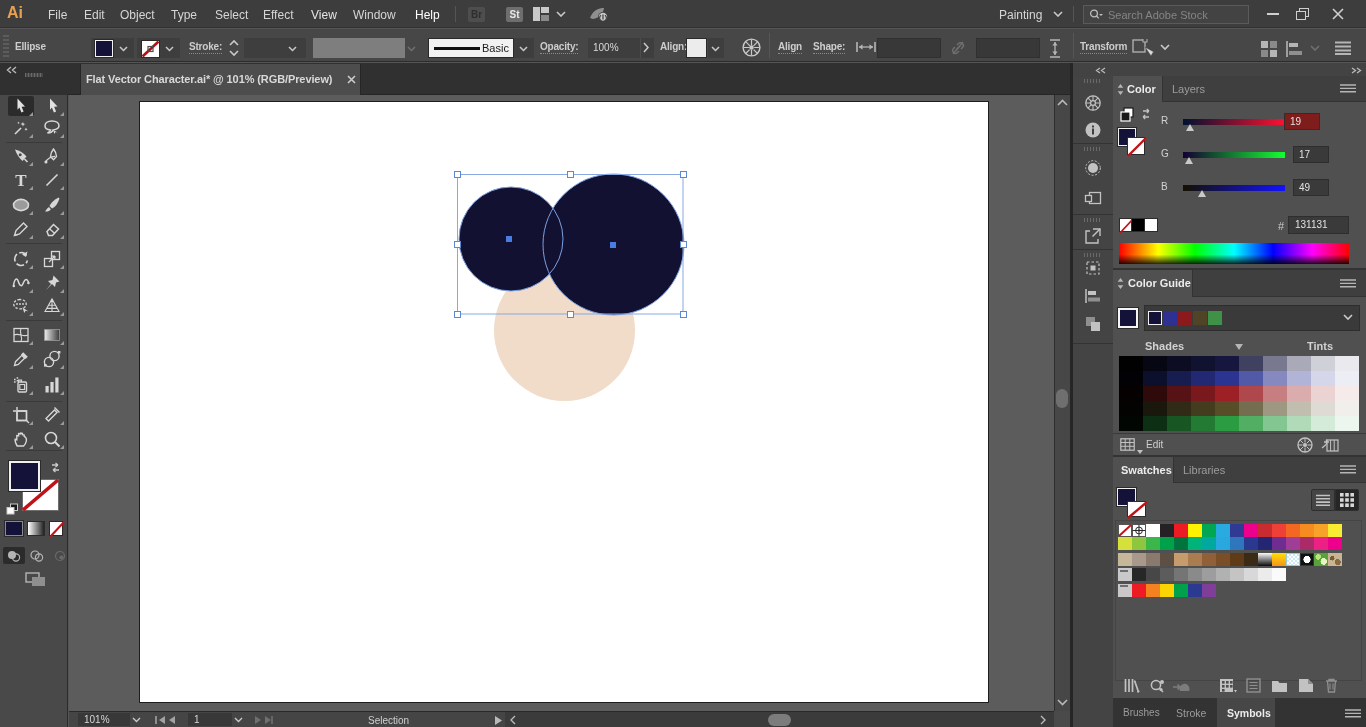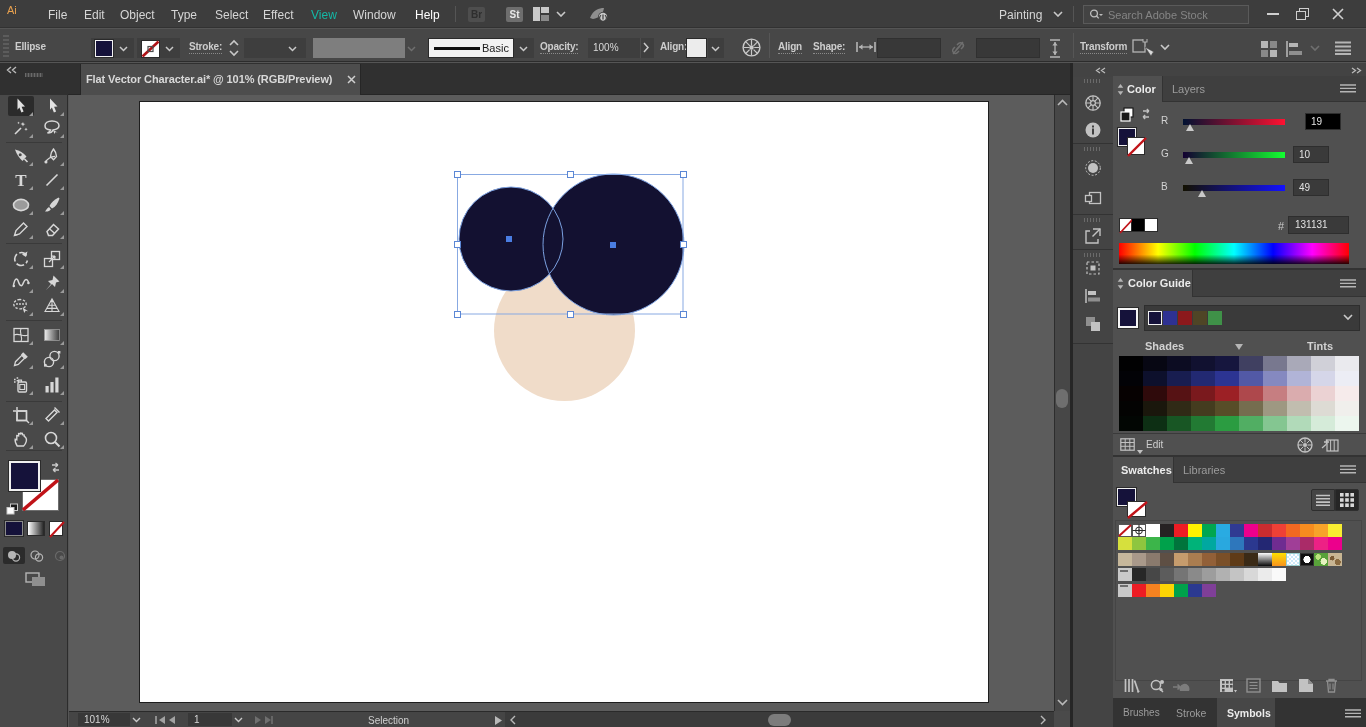--- a/index.html
+++ b/index.html
@@ -1,28 +1,28 @@
 <!DOCTYPE html>
 <html><head><meta charset="utf-8"><title>ai</title><style>
 *{margin:0;padding:0;box-sizing:border-box}
 html,body{width:1366px;height:727px;overflow:hidden;background:#555;font-family:"Liberation Sans",sans-serif;-webkit-font-smoothing:antialiased}
 .a{position:absolute}
 .lbl{color:#cdcdcd;font-size:10px;font-weight:bold;letter-spacing:-0.2px;border-bottom:1px dotted #8a8a8a;line-height:12px}
 svg{display:block}
 </style></head><body>
 
 <div class="a" style="left:0;top:0;width:1366px;height:28px;background:#3d3d3d;border-bottom:1px solid #323232">
-<div class="a" style="left:7px;top:4px;width:26px;height:20px;color:#e8a14f;font-size:11px;font-weight:normal">Ai</div>
+<div class="a" style="left:7px;top:4px;width:26px;height:20px;color:#e8a14f;font-size:16px;font-weight:bold">Ai</div>
 <div class="a" style="left:48px;top:8px;color:#d6d6d6;font-size:12px">File</div>
 <div class="a" style="left:84px;top:8px;color:#d6d6d6;font-size:12px">Edit</div>
 <div class="a" style="left:120px;top:8px;color:#d6d6d6;font-size:12px">Object</div>
 <div class="a" style="left:171px;top:8px;color:#d6d6d6;font-size:12px">Type</div>
 <div class="a" style="left:215px;top:8px;color:#d6d6d6;font-size:12px">Select</div>
 <div class="a" style="left:263px;top:8px;color:#d6d6d6;font-size:12px">Effect</div>
-<div class="a" style="left:311px;top:8px;color:#14b8a6;font-size:12px">View</div>
+<div class="a" style="left:311px;top:8px;color:#e5e5e5;font-size:12px">View</div>
 <div class="a" style="left:353px;top:8px;color:#d6d6d6;font-size:12px">Window</div>
 <div class="a" style="left:415px;top:8px;color:#ffffff;font-size:12px">Help</div>
 <div class="a" style="left:455px;top:6px;width:1px;height:16px;background:#555"></div>
 <div class="a" style="left:468px;top:7px;width:17px;height:15px;background:#4e4e4e;color:#2e2e2e;font-size:10px;font-weight:bold;text-align:center;line-height:15px;border-radius:2px">Br</div>
 <div class="a" style="left:506px;top:7px;width:17px;height:15px;background:#6e6e6e;color:#e8e8e8;font-size:10px;font-weight:bold;text-align:center;line-height:15px;border-radius:2px">St</div>
 <svg class="a" style="left:533px;top:7px" width="16" height="14" viewBox="0 0 16 14">
 <rect x="0" y="0" width="7" height="14" fill="#c9c9c9"></rect>
       <rect x="8" y="0" width="8" height="6" fill="#c9c9c9"></rect>
       <rect x="8" y="8" width="8" height="6" fill="#8a8a8a"></rect>
     </svg>
@@ -493,25 +493,25 @@
         <path d="M4 3h6M10 3L7.8 1M10 3L7.8 5M10 9H4M4 9l2.2-2M4 9l2.2 2" stroke="#c2c2c2" stroke-width="1.3" fill="none"></path>
       </svg>
 <div class="a" style="left:5px;top:52px;width:18px;height:18px;background:#15123a;border:1px solid #f0f0f0;outline:1px solid #2b2b2b"></div>
 <div class="a" style="left:14px;top:61px;width:18px;height:18px;background:#fff;border:1px solid #2b2b2b"></div>
 <svg class="a" style="left:14px;top:61px" width="20" height="20" viewBox="0 0 20 20">
         <path d="M1 19L19 1" stroke="#c01318" stroke-width="2.4"></path>
       </svg>
 <div class="a" style="left:48px;top:39px;color:#d2d2d2;font-size:10px">R</div>
 <div class="a" style="left:70px;top:43px;width:102px;height:6px;background:linear-gradient(90deg, rgb(0,17,49), rgb(255,17,49))"></div>
 <div class="a" style="left:73.1px;top:48px;width:0;height:0;border-left:4.5px solid transparent;border-right:4.5px solid transparent;border-bottom:7px solid #c9c9c9"></div>
-<div class="a" style="left:192px;top:37px;width:36px;height:17px;background:#000000;border:1px solid #2e2e2e;color:#e2e2e2;font-size:10px;line-height:15px;padding-left:5px">19</div>
+<div class="a" style="left:171px;top:37px;width:36px;height:17px;background:#7f1d1d;border:1px solid #2e2e2e;color:#e2e2e2;font-size:10px;line-height:15px;padding-left:5px">19</div>
 <div class="a" style="left:48px;top:72px;color:#d2d2d2;font-size:10px">G</div>
 <div class="a" style="left:70px;top:76px;width:102px;height:6px;background:linear-gradient(90deg, rgb(19,0,49), rgb(19,255,49))"></div>
 <div class="a" style="left:72.3px;top:81px;width:0;height:0;border-left:4.5px solid transparent;border-right:4.5px solid transparent;border-bottom:7px solid #c9c9c9"></div>
-<div class="a" style="left:180px;top:70px;width:36px;height:17px;background:#3a3a3a;border:1px solid #2e2e2e;color:#e2e2e2;font-size:10px;line-height:15px;padding-left:5px">10</div>
+<div class="a" style="left:180px;top:70px;width:36px;height:17px;background:#3a3a3a;border:1px solid #2e2e2e;color:#e2e2e2;font-size:10px;line-height:15px;padding-left:5px">17</div>
 <div class="a" style="left:48px;top:105px;color:#d2d2d2;font-size:10px">B</div>
 <div class="a" style="left:70px;top:109px;width:102px;height:6px;background:linear-gradient(90deg, rgb(19,17,0), rgb(19,17,255))"></div>
 <div class="a" style="left:85.1px;top:114px;width:0;height:0;border-left:4.5px solid transparent;border-right:4.5px solid transparent;border-bottom:7px solid #c9c9c9"></div>
 <div class="a" style="left:180px;top:103px;width:36px;height:17px;background:#3a3a3a;border:1px solid #2e2e2e;color:#e2e2e2;font-size:10px;line-height:15px;padding-left:5px">49</div>
 <div class="a" style="left:6px;top:142px;width:13px;height:14px;background:#fff;border:1px solid #2b2b2b"></div>
 <svg class="a" style="left:6px;top:142px" width="15" height="16" viewBox="0 0 15 16">
         <path d="M1 15L14 1" stroke="#c01318" stroke-width="1.8"></path>
       </svg>
 <div class="a" style="left:19px;top:142px;width:13px;height:14px;background:#000;border:1px solid #2b2b2b;border-left:none"></div>
 <div class="a" style="left:32px;top:142px;width:13px;height:14px;background:#fff;border:1px solid #2b2b2b;border-left:none"></div>

